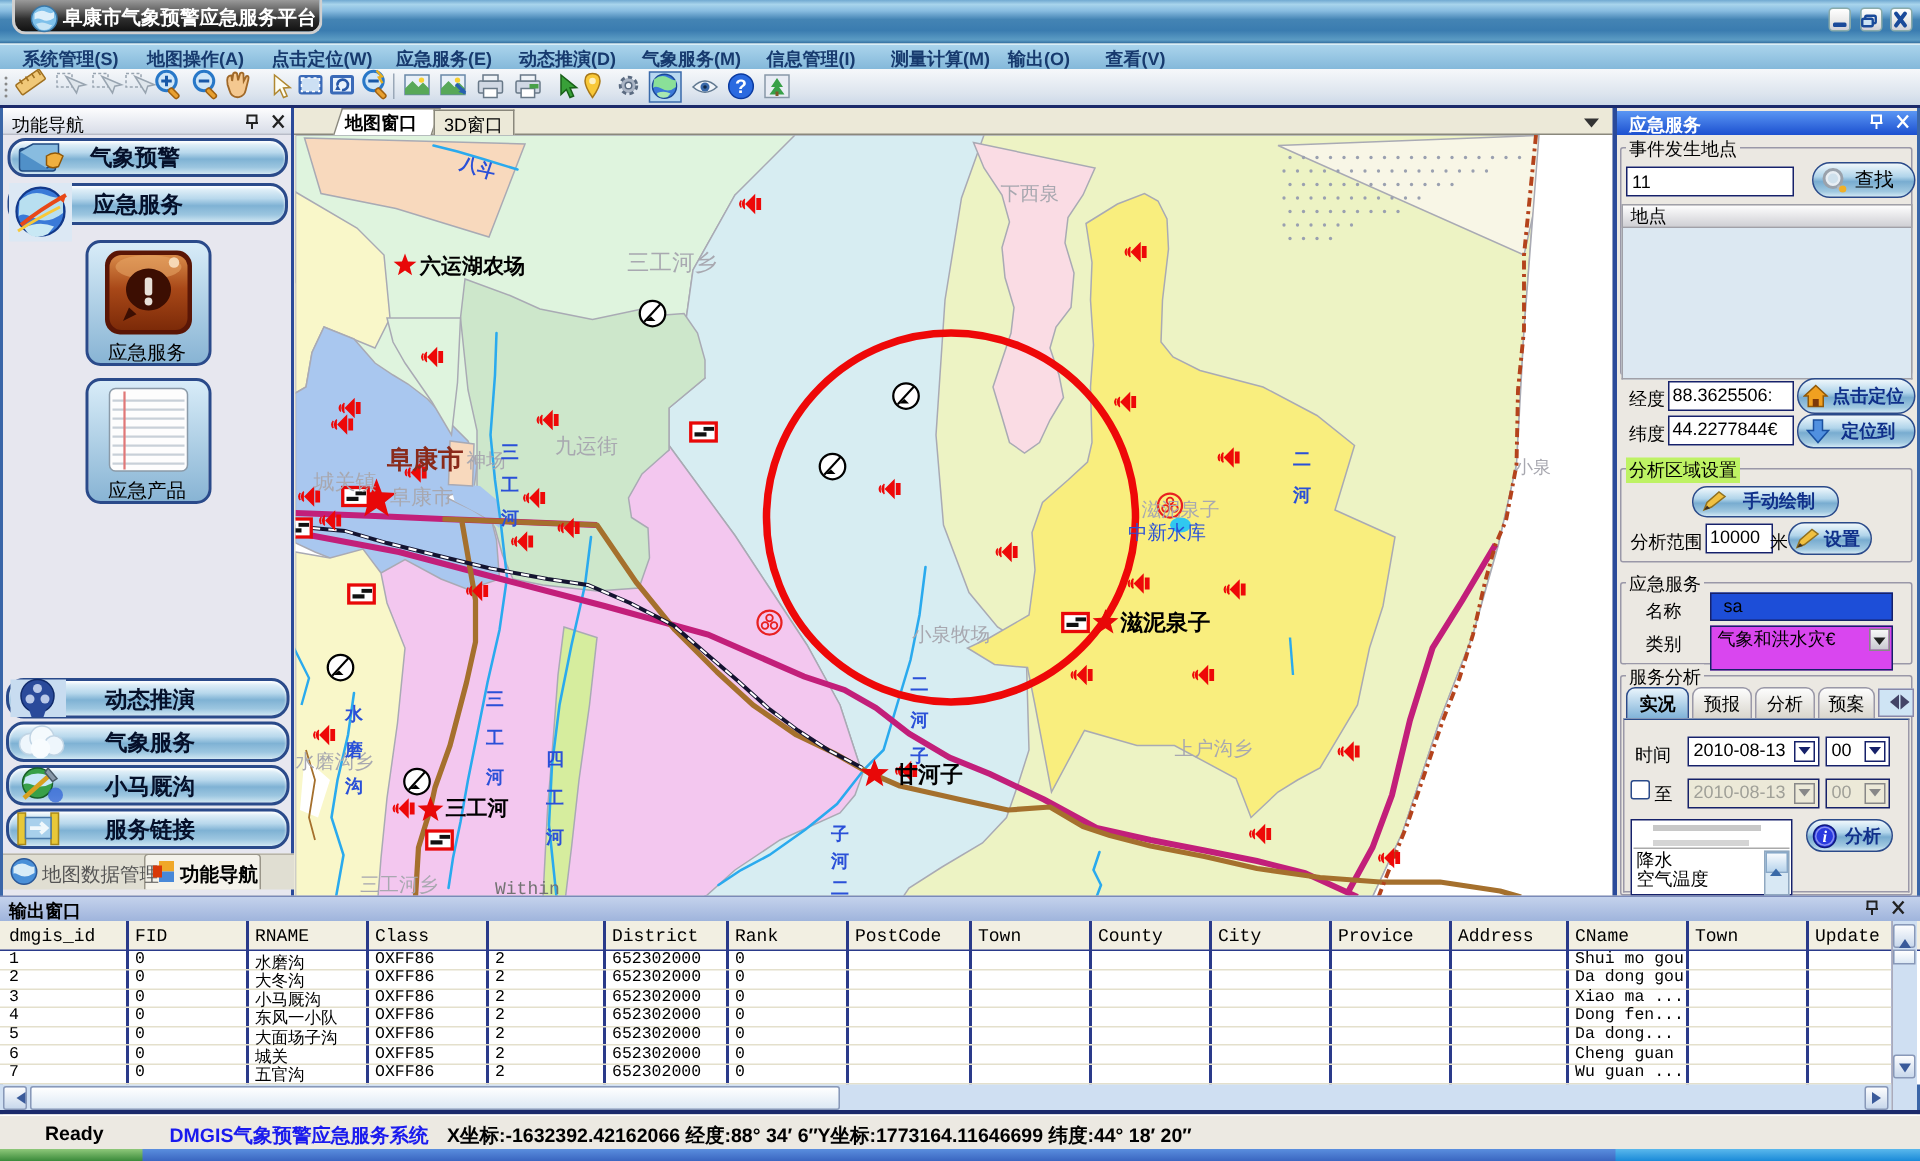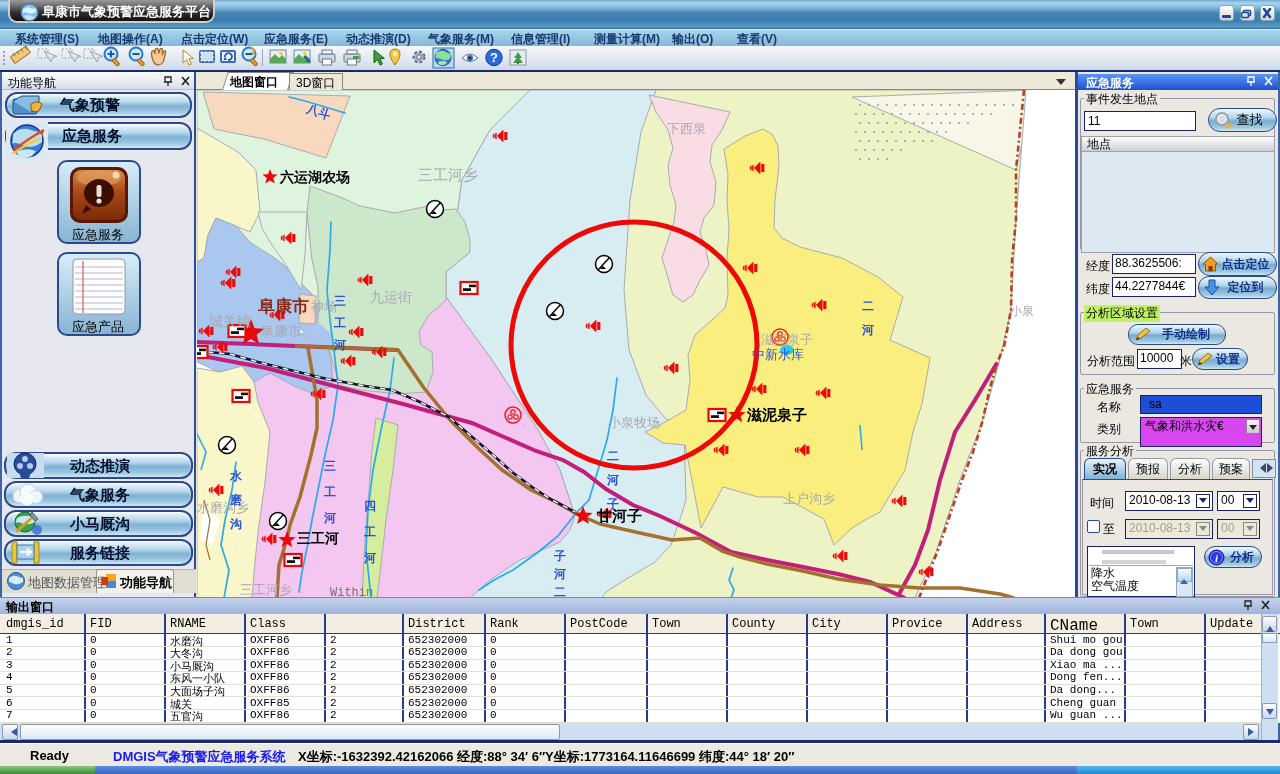--- a/index.html
+++ b/index.html
@@ -712,21 +712,21 @@
 <div class="abs" style="left:250px;top:617px;font-size:12px;font-family:'Liberation Mono',monospace;color:#000">Class</div>
 <div class="abs" style="left:330px;top:586px;font-size:12px;font-family:Liberation Mono, monospace;color:#737373">Within</div>
 <div class="abs" style="left:408px;top:617px;font-size:12px;font-family:'Liberation Mono',monospace;color:#000">District</div>
 <div class="abs" style="left:490px;top:617px;font-size:12px;font-family:'Liberation Mono',monospace;color:#000">Rank</div>
 <div class="abs" style="left:570px;top:617px;font-size:12px;font-family:'Liberation Mono',monospace;color:#000">PostCode</div>
 <div class="abs" style="left:652px;top:617px;font-size:12px;font-family:'Liberation Mono',monospace;color:#000">Town</div>
 <div class="abs" style="left:732px;top:617px;font-size:12px;font-family:'Liberation Mono',monospace;color:#000">County</div>
 <div class="abs" style="left:812px;top:617px;font-size:12px;font-family:'Liberation Mono',monospace;color:#000">City</div>
 <div class="abs" style="left:892px;top:617px;font-size:12px;font-family:'Liberation Mono',monospace;color:#000">Provice</div>
 <div class="abs" style="left:972px;top:617px;font-size:12px;font-family:'Liberation Mono',monospace;color:#000">Address</div>
-<div class="abs" style="left:1050px;top:617px;font-size:16px;font-family:'Liberation Mono',monospace;color:#000">CName</div>
+<div class="abs" style="left:1050px;top:617px;font-size:12px;font-family:'Liberation Mono',monospace;color:#000">CName</div>
 <div class="abs" style="left:1130px;top:617px;font-size:12px;font-family:'Liberation Mono',monospace;color:#000">Town</div>
 <div class="abs" style="left:1210px;top:617px;font-size:12px;font-family:'Liberation Mono',monospace;color:#000">Update</div>
 <div class="abs" style="left:84px;top:614px;width:1.5px;height:109px;background:#2a3a8a"></div>
 <div class="abs" style="left:164px;top:614px;width:1.5px;height:109px;background:#2a3a8a"></div>
 <div class="abs" style="left:244px;top:614px;width:1.5px;height:109px;background:#2a3a8a"></div>
 <div class="abs" style="left:324px;top:614px;width:1.5px;height:109px;background:#2a3a8a"></div>
 <div class="abs" style="left:402px;top:614px;width:1.5px;height:109px;background:#2a3a8a"></div>
 <div class="abs" style="left:484px;top:614px;width:1.5px;height:109px;background:#2a3a8a"></div>
 <div class="abs" style="left:564px;top:614px;width:1.5px;height:109px;background:#2a3a8a"></div>
 <div class="abs" style="left:646px;top:614px;width:1.5px;height:109px;background:#2a3a8a"></div>

